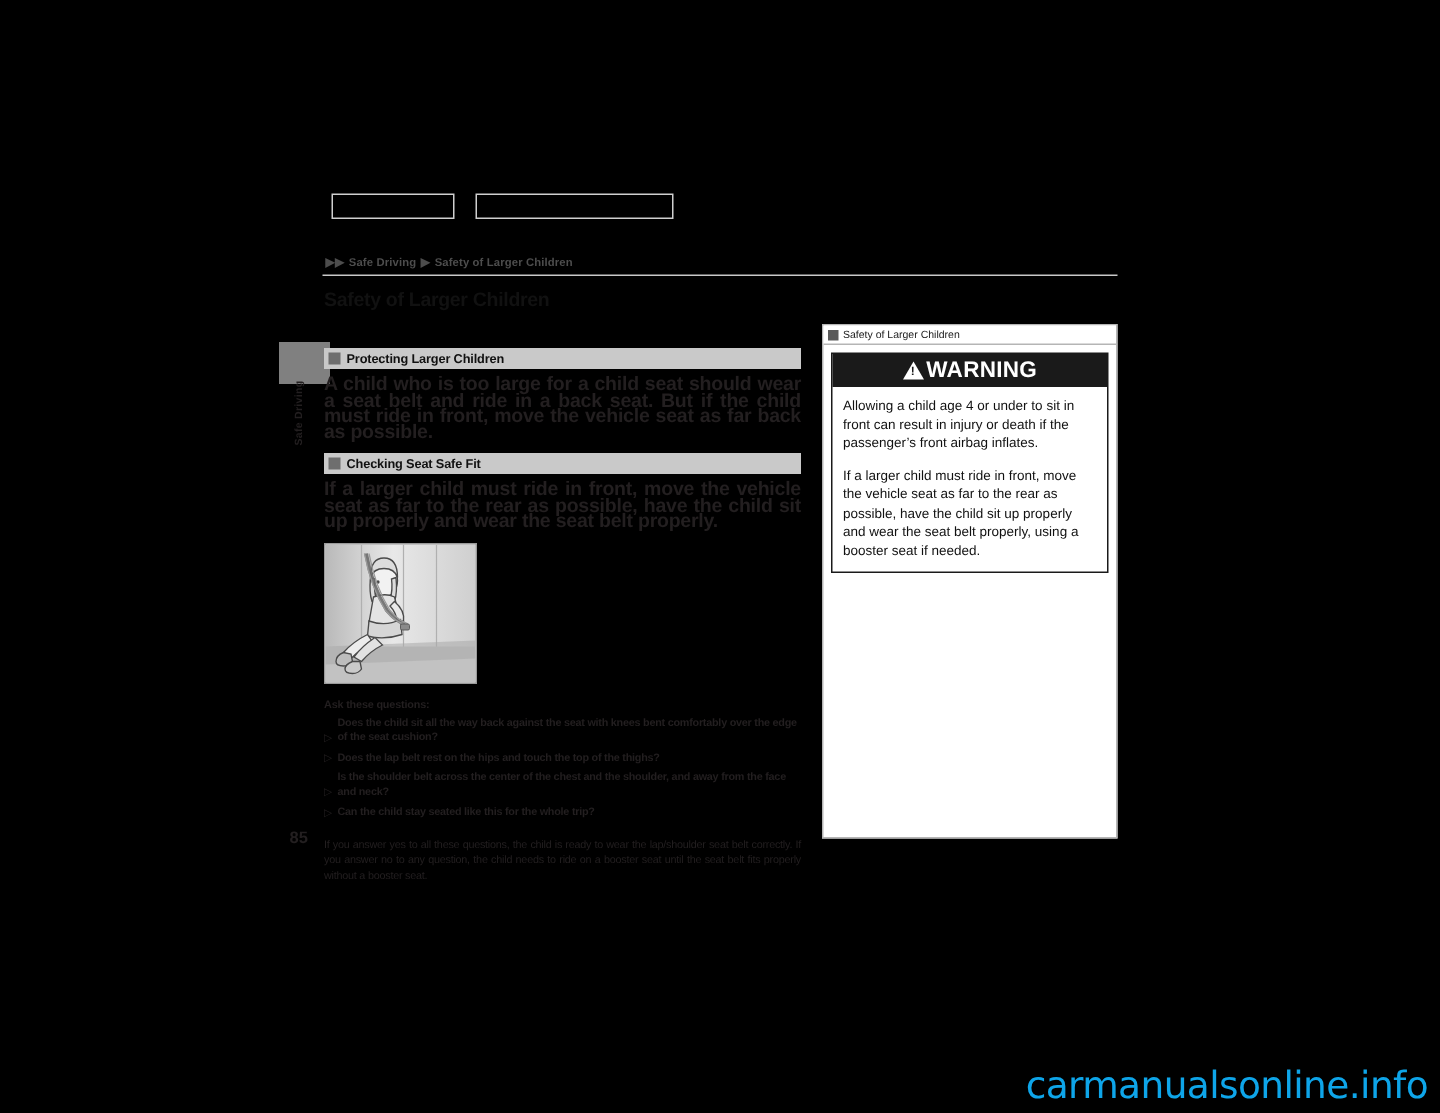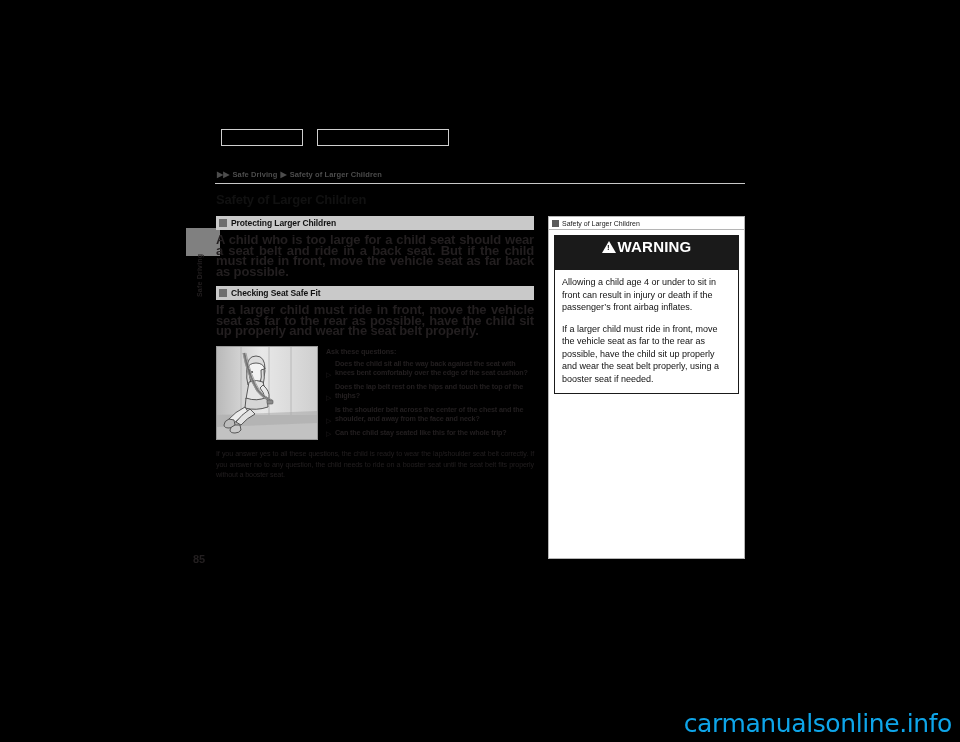--- a/index.html
+++ b/index.html
@@ -108,21 +108,21 @@
     font-weight: bold;
     color: #111111;
     letter-spacing: -.2px;
     white-space: nowrap;
   }
 
   
   .col-main {
     position: absolute;
     left: 216px;
-    top: 216px;
+    top: 232px;
     width: 318px;
   }
 
   .sub-head {
     background: #c9c9c9;
     height: 14px;
     display: flex;
     align-items: center;
     padding-left: 3px;
     gap: 4px;
@@ -150,20 +150,21 @@
     letter-spacing: -.15px;
     text-align: justify;
     margin: 0 0 9px 0;
   }
 
   
   .fit-row {
     display: flex;
     gap: 8px;
     align-items: flex-start;
+    flex-direction: column;
   }
   .figure {
     width: 100px;
     height: 92px;
     flex: none;
     border: 1px solid #9a9a9a;
     background: #d8d8d8;
     position: relative;
     overflow: hidden;
   }
@@ -246,21 +247,21 @@
 
   .warning-box {
     margin: 5px 5px 0 5px;
     border: 1px solid #1a1a1a;
     background: #ffffff;
   }
   .warning-bar {
     background: #1a1a1a;
     color: #ffffff;
     text-align: center;
-    padding: 2px 0 15px 0;
+    padding: 2px 0 3px 0;
     font-size: 15px;
     font-weight: bold;
     letter-spacing: .2px;
     display: flex;
     align-items: center;
     justify-content: center;
     gap: 2px;
   }
   .warn-tri {
     display: inline-block;

